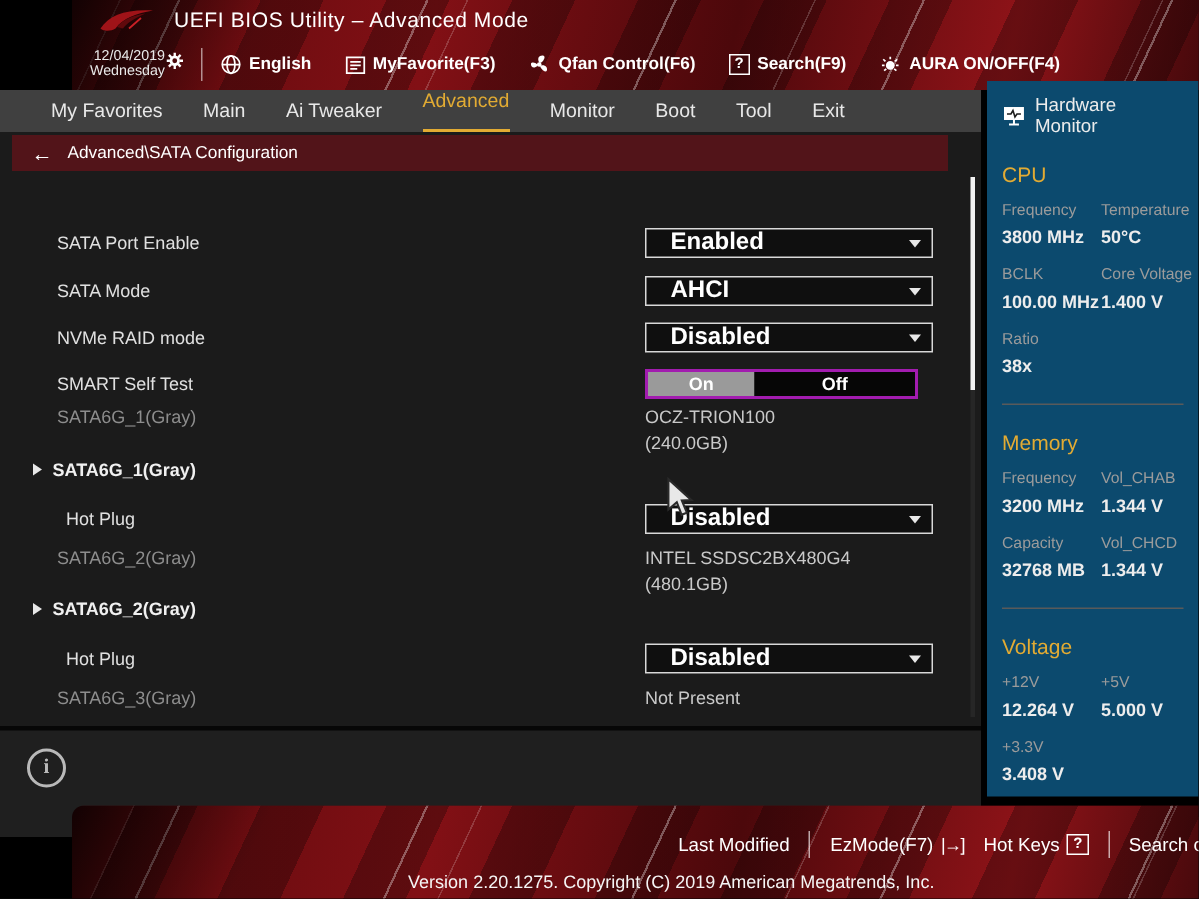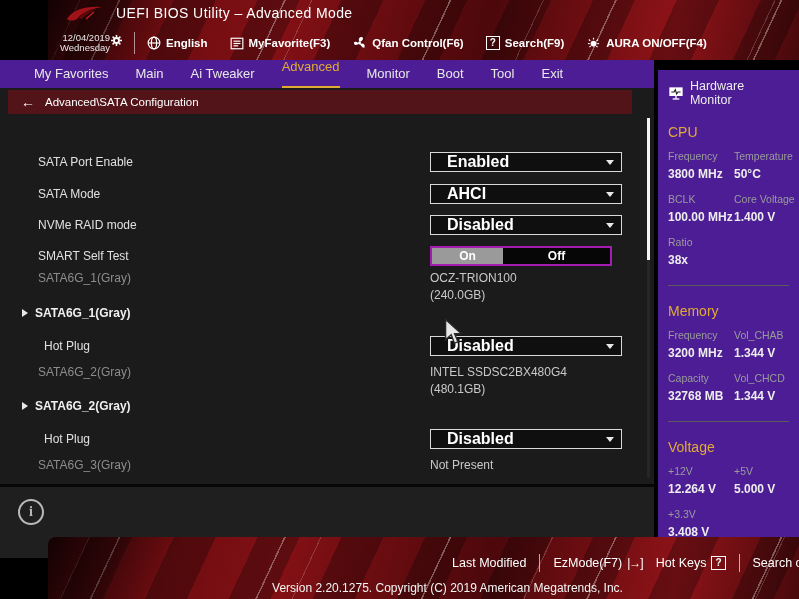--- a/index.html
+++ b/index.html
@@ -26,21 +26,21 @@
   .header-bottom { position:absolute; left:0; top:26px; width:100%; height:34px; display:flex; align-items:center; }
   .clock { display:flex; align-items:center; margin-left:12px; }
   .date-block { text-align:right; color:#e9e9e9; font-size:9.5px; line-height:10.5px; }
   .time { color:#fff; font-size:25px; font-weight:bold; letter-spacing:1px; margin-left:6px; }
   .gear-sup { align-self:flex-start; margin-top:2px; margin-left:1px; }
   .vsep { width:1px; height:22px; background:rgba(255,255,255,.55); margin:0 12px; }
   .quick-item { display:flex; align-items:center; gap:5px; color:#fff; font-size:11.5px; font-weight:bold; margin-right:22px; cursor:pointer; white-space:nowrap; }
   .badge-box { display:inline-block; border:1px solid #fff; font-size:10px; line-height:12px; padding:0 3px; font-weight:bold; }
 
   
-  .menubar { position:absolute; left:0; top:60px; width:654px; height:28px; background:#4c1d95; display:flex; align-items:flex-end; padding-left:34px; gap:27px; }
+  .menubar { position:absolute; left:0; top:60px; width:654px; height:28px; background:#404040; display:flex; align-items:flex-end; padding-left:34px; gap:27px; }
   .tab { color:#e8e8e8; font-size:13px; padding-bottom:7px; cursor:pointer; white-space:nowrap; }
   .tab.active { color:#e2ab33; border-bottom:2px solid #e2ab33; padding-bottom:12px; }
 
   
   .main { position:absolute; left:0; top:88px; width:654px; height:449px; background:#1b1b1b; }
   .breadcrumb { position:absolute; left:8px; top:2px; width:624px; height:24px; background:#521419; display:flex; align-items:center; color:#fff; font-size:11.5px; padding-left:13px; gap:10px; }
   .back-arrow { font-size:14px; cursor:pointer; }
 
   .row-label { position:absolute; left:38px; color:#e0e0e0; font-size:12px; white-space:nowrap; }
   .row-label.sub { left:44px; }
@@ -57,21 +57,21 @@
   .toggle .opt.on { width:71px; background:#9a9a9a; color:#111; color:#fff; }
   .toggle .opt.off { flex:1; background:#060606; }
 
   .scroll-track { position:absolute; left:647px; top:30px; width:3px; height:360px; background:#262626; }
   .scroll-thumb { position:absolute; left:0; top:0; width:3px; height:142px; background:#f2f2f2; cursor:grab; }
 
   .info-panel { position:absolute; left:0; top:396px; width:654px; height:74px; background:#1f1f1f; border-top:3px solid #070707; }
   .info-icon { position:absolute; left:18px; top:12px; width:26px; height:26px; border:2px solid #b9b9b9; border-radius:50%; color:#b9b9b9; font-size:14px; font-weight:bold; display:flex; align-items:center; justify-content:center; font-family:"Liberation Serif", serif; }
 
   
-  .sidebar { position:absolute; left:658px; top:70px; width:141px; height:477px; background:#4c1d95; padding:9px 10px 0 10px; }
+  .sidebar { position:absolute; left:658px; top:54px; width:141px; height:477px; background:#0c4a6e; padding:9px 10px 0 10px; }
   .hw-header { display:flex; align-items:center; gap:6px; color:#ececec; font-size:12.5px; }
   .hw-title { color:#e2ab33; font-size:14px; font-weight:normal; margin-top:17px; margin-bottom:10px; }
   .hw-grid { display:grid; grid-template-columns:64px 1fr; column-gap:2px; }
   .metric { margin-bottom:12px; }
   .m-label { font-size:10.5px; color:#9b9b9b; margin-bottom:5px; white-space:nowrap; }
   .m-value { font-size:12px; color:#ededed; font-weight:bold; white-space:nowrap; }
   .hw-divider { height:1px; background:#5a5a5a; margin:6px 0 0 0; }
 
   
   .footer { position:absolute; left:0; top:537px; width:799px; height:80px;border-radius:8px; }

